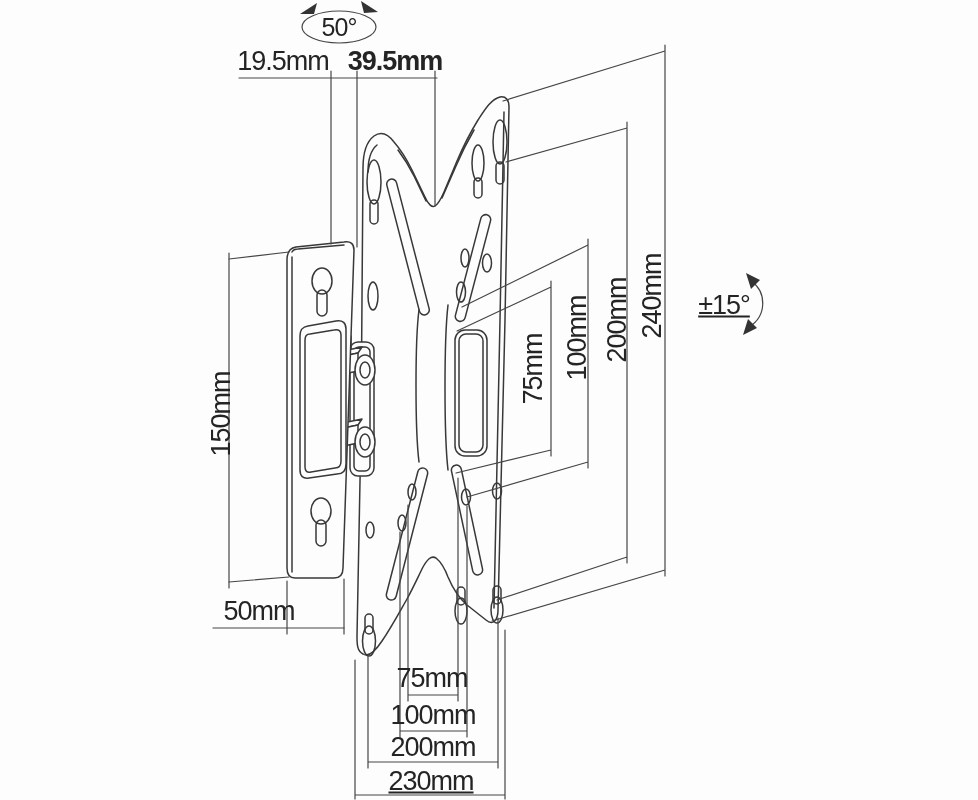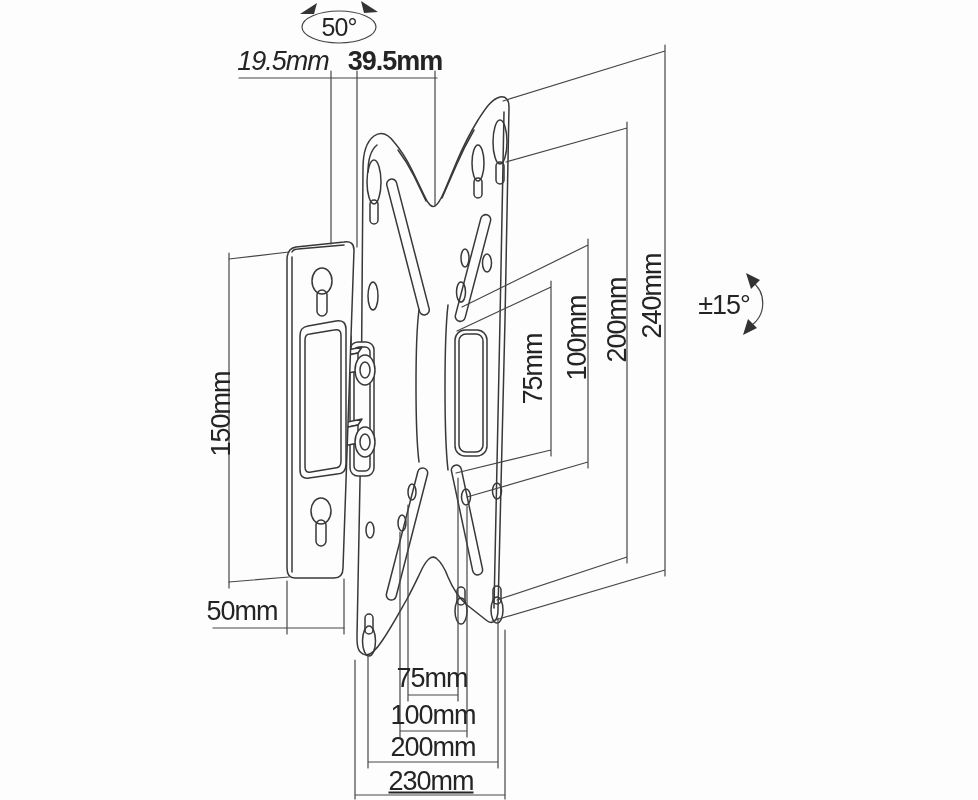--- a/index.html
+++ b/index.html
@@ -155,26 +155,26 @@
 
     <g>
       <path class="dim" d="M408,695 L458,695 M408,505 L408,701 M458,478 L458,701"></path>
       <path class="dim" d="M400,731 L467,731 M400,532 L400,737 M467,506 L467,737"></path>
       <path class="dim" d="M368,762 L498,762 M368,656 L368,768 M498,618 L498,768"></path>
       <path class="dim" d="M355,795 L505,795 M355,660 L355,799 M505,630 L505,799"></path>
     </g>
   </svg>
 
   <span class="lbl sm" style="left:339px;top:27px;">50°</span>
-  <span class="lbl" style="left:283px;top:61px;font-style:italic;">19.5mm</span>
+  <span class="lbl" style="left:283px;top:61px;">19.5mm</span>
   <span class="lbl" style="left:395px;top:61px;font-weight:bold;">39.5mm</span>
   <span class="lbl rot" style="left:221px;top:414px;">150mm</span>
-  <span class="lbl" style="left:242px;top:611px;">50mm</span>
+  <span class="lbl" style="left:259px;top:611px;">50mm</span>
   <span class="lbl rot" style="left:533px;top:369px;">75mm</span>
   <span class="lbl rot" style="left:577px;top:338px;">100mm</span>
   <span class="lbl rot" style="left:617px;top:320px;">200mm</span>
   <span class="lbl rot" style="left:652px;top:296px;">240mm</span>
-  <span class="lbl" style="left:724px;top:305px;">±15°</span>
+  <span class="lbl" style="left:724px;top:305px;text-decoration:underline;">±15°</span>
   <span class="lbl" style="left:432px;top:678px;">75mm</span>
   <span class="lbl" style="left:433px;top:715px;">100mm</span>
   <span class="lbl" style="left:433px;top:747px;">200mm</span>
   <span class="lbl" style="left:431px;top:781px;text-decoration:underline;">230mm</span>
 </div>
 
 </body></html>

